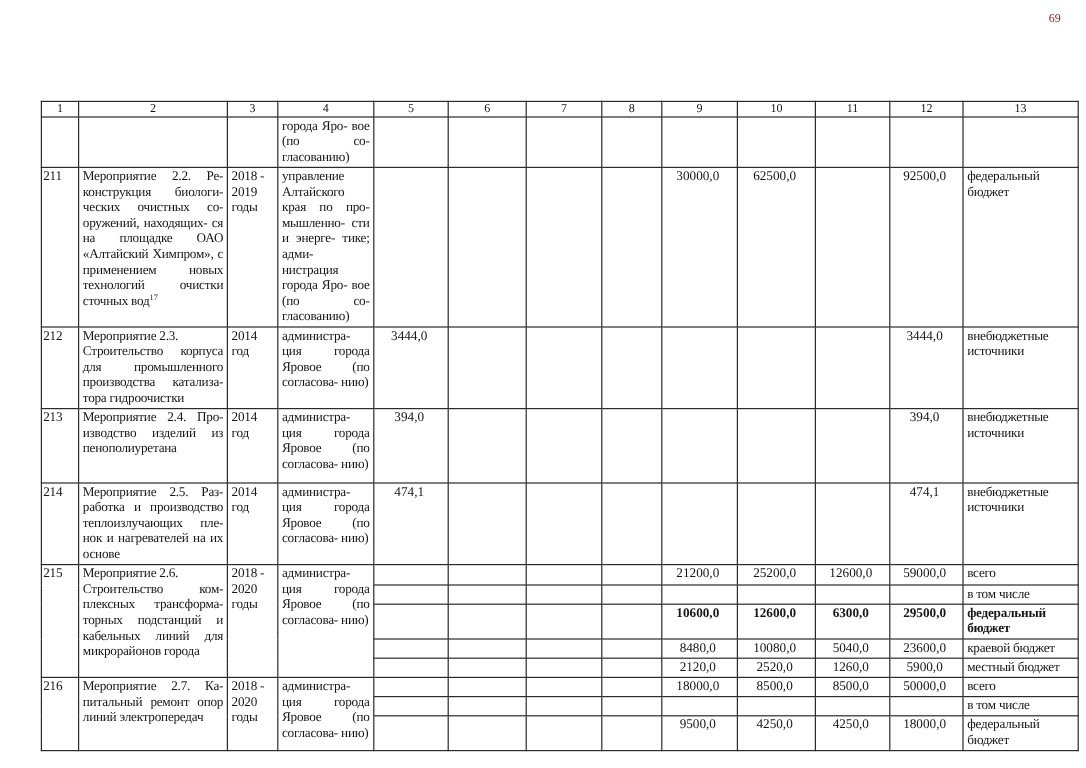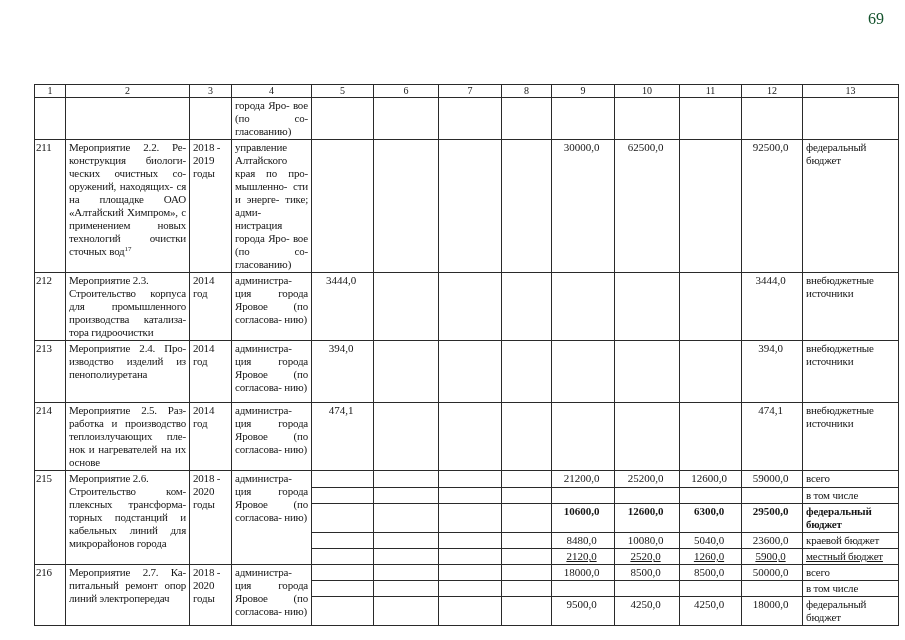--- a/index.html
+++ b/index.html
@@ -12,22 +12,22 @@
     position: relative;
     width: 905px;
     height: 640px;
     background: #ffffff;
     overflow: hidden;
   }
   #page-number {
     position: absolute;
     top: 10px;
     right: 21px;
-    font-size: 16px;
-    color: #14532d;
+    font-size: 10px;
+    color: #7f1d1d;
   }
   table#doc-table {
     position: absolute;
     left: 34px;
     top: 84px;
     border-collapse: collapse;
     table-layout: fixed;
     color: #161616;
   }
   #doc-table th, #doc-table td {
@@ -462,21 +462,21 @@
           <td class="num">
             <div class="wrap">5040,0</div>
           </td>
           <td class="num">
             <div class="wrap">23600,0</div>
           </td>
           <td class="txt">
             <div class="wrap">краевой бюджет</div>
           </td>
         </tr>
-        <tr style="height: 13px; text-decoration: underline;">
+        <tr style="height: 13px;">
           <td>
             <div class="wrap"></div>
           </td>
           <td>
             <div class="wrap"></div>
           </td>
           <td>
             <div class="wrap"></div>
           </td>
           <td>

